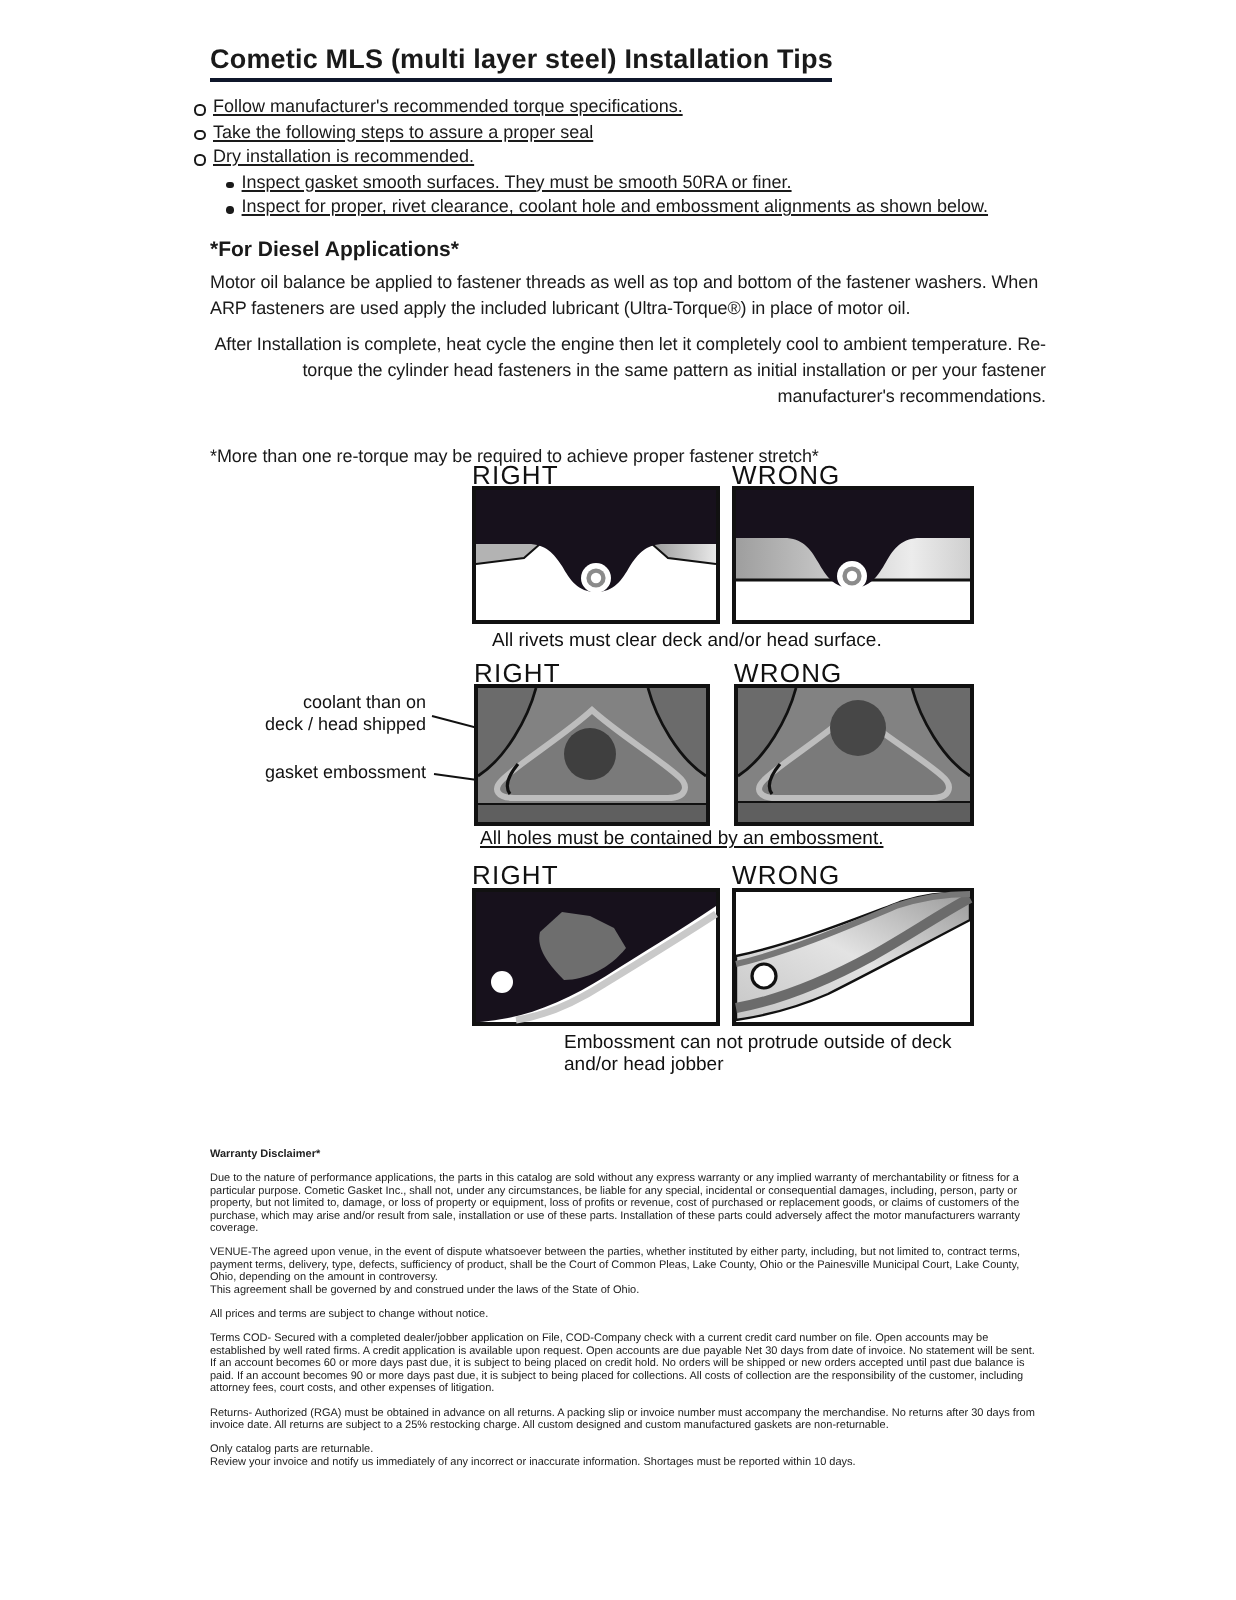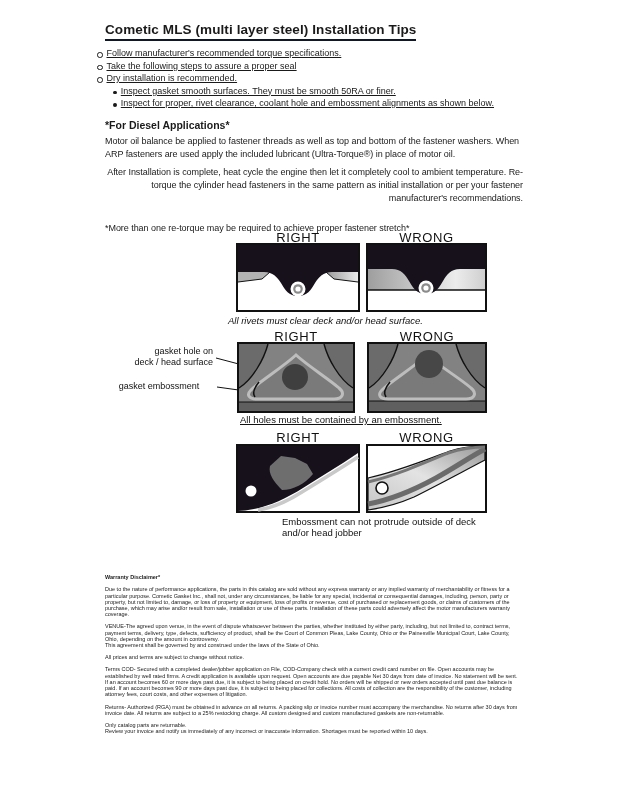--- a/index.html
+++ b/index.html
@@ -25,21 +25,21 @@
     margin:3.5px 4px 0 0;flex:0 0 auto;
   }
   .sub-indent{margin-left:16px;}
   
   #diesel-heading{top:119px;left:105px;font-size:10.5px;font-weight:bold;text-align:center;}
   .bodypara{left:105px;width:418px;font-size:9px;line-height:12.8px;letter-spacing:-0.05px;}
   #diesel-para1{top:135px;}
   #diesel-para2{top:166px;text-align:right;}
   #diesel-note{top:206px;margin-top:16px;}
   
-  .dg-header{font-size:13px;letter-spacing:0.6px;text-align:center;color:#111;}
+  .dg-header{font-size:13px;letter-spacing:0.6px;text-align:left;color:#111;}
   .dg-caption{font-size:9.5px;color:#111;line-height:11px;}
   .label-small{font-size:9px;color:#111;line-height:10.5px;}
   svg{display:block;}
   
   #legal-outer{top:574px;left:105px;width:414px;height:176px;overflow:visible;}
   #legal-inner{
     width:828px;transform:scale(0.5);transform-origin:top left;
     font-size:11px;line-height:12.4px;color:#222;
   }
   #legal-inner .lp{margin:0 0 12px 0;}
@@ -112,30 +112,30 @@
   <svg class="abs" style="top:243px;left:366px;" width="121" height="69" viewBox="0 0 121 69" role="img">
     <rect x="1" y="1" width="119" height="67" fill="#ffffff" stroke="#111" stroke-width="2"></rect>
     <rect x="2" y="26" width="117" height="21" fill="url(#g-band)"></rect>
     <line x1="2" y1="47" x2="119" y2="47" stroke="#111" stroke-width="1.4"></line>
     <path d="M2 2 H119 V26 H94 C85 26 81 31 77 38 C73 45 69 51 60 51 C51 51 47 45 43 38 C39 31 35 26 26 26 H2 Z" fill="#17111c"></path>
     <circle cx="60" cy="45" r="7.5" fill="#ffffff"></circle>
     <circle cx="60" cy="45" r="4.8" fill="#8b8b8b"></circle>
     <circle cx="60" cy="45" r="2.6" fill="#ffffff"></circle>
   </svg>
 
-  <div class="abs dg-caption" style="top:315px;left:228px;font-style:italic;">All rivets must clear deck and/or head surface.</div>
+  <div class="abs dg-caption" style="top:315px;left:246px;">All rivets must clear deck and/or head surface.</div>
 
   <div class="abs dg-header" style="top:329px;left:237px;width:118px;">RIGHT</div>
   <div class="abs dg-header" style="top:329px;left:367px;width:120px;">WRONG</div>
 
   <div class="abs label-small" style="top:346px;left:105px;width:108px;text-align:right;">
-    <div>gasket hole on</div>
-    <div>deck / head surface</div>
-  </div>
-  <div class="abs label-small" style="top:381px;left:105px;width:108px;text-align:center;">gasket embossment</div>
+    <div>coolant than on</div>
+    <div>deck / head shipped</div>
+  </div>
+  <div class="abs label-small" style="top:381px;left:105px;width:108px;text-align:right;">gasket embossment</div>
 
   <svg class="abs" style="top:338px;left:100px;" width="400" height="85" viewBox="0 0 400 85">
     <line x1="116" y1="20" x2="188" y2="39" stroke="#111" stroke-width="1"></line>
     <line x1="117" y1="49" x2="153" y2="54" stroke="#111" stroke-width="1"></line>
   </svg>
 
   <svg class="abs" style="top:342px;left:237px;" width="118" height="71" viewBox="0 0 118 71" role="img">
     <rect x="1" y="1" width="116" height="69" fill="#828282" stroke="#111" stroke-width="2"></rect>
     <path d="M2 2 V46 C16 37 27 17 31 2 Z" fill="#6b6b6b"></path>
     <path d="M2 46 C16 37 27 17 31 2" fill="none" stroke="#111" stroke-width="1.4"></path>

